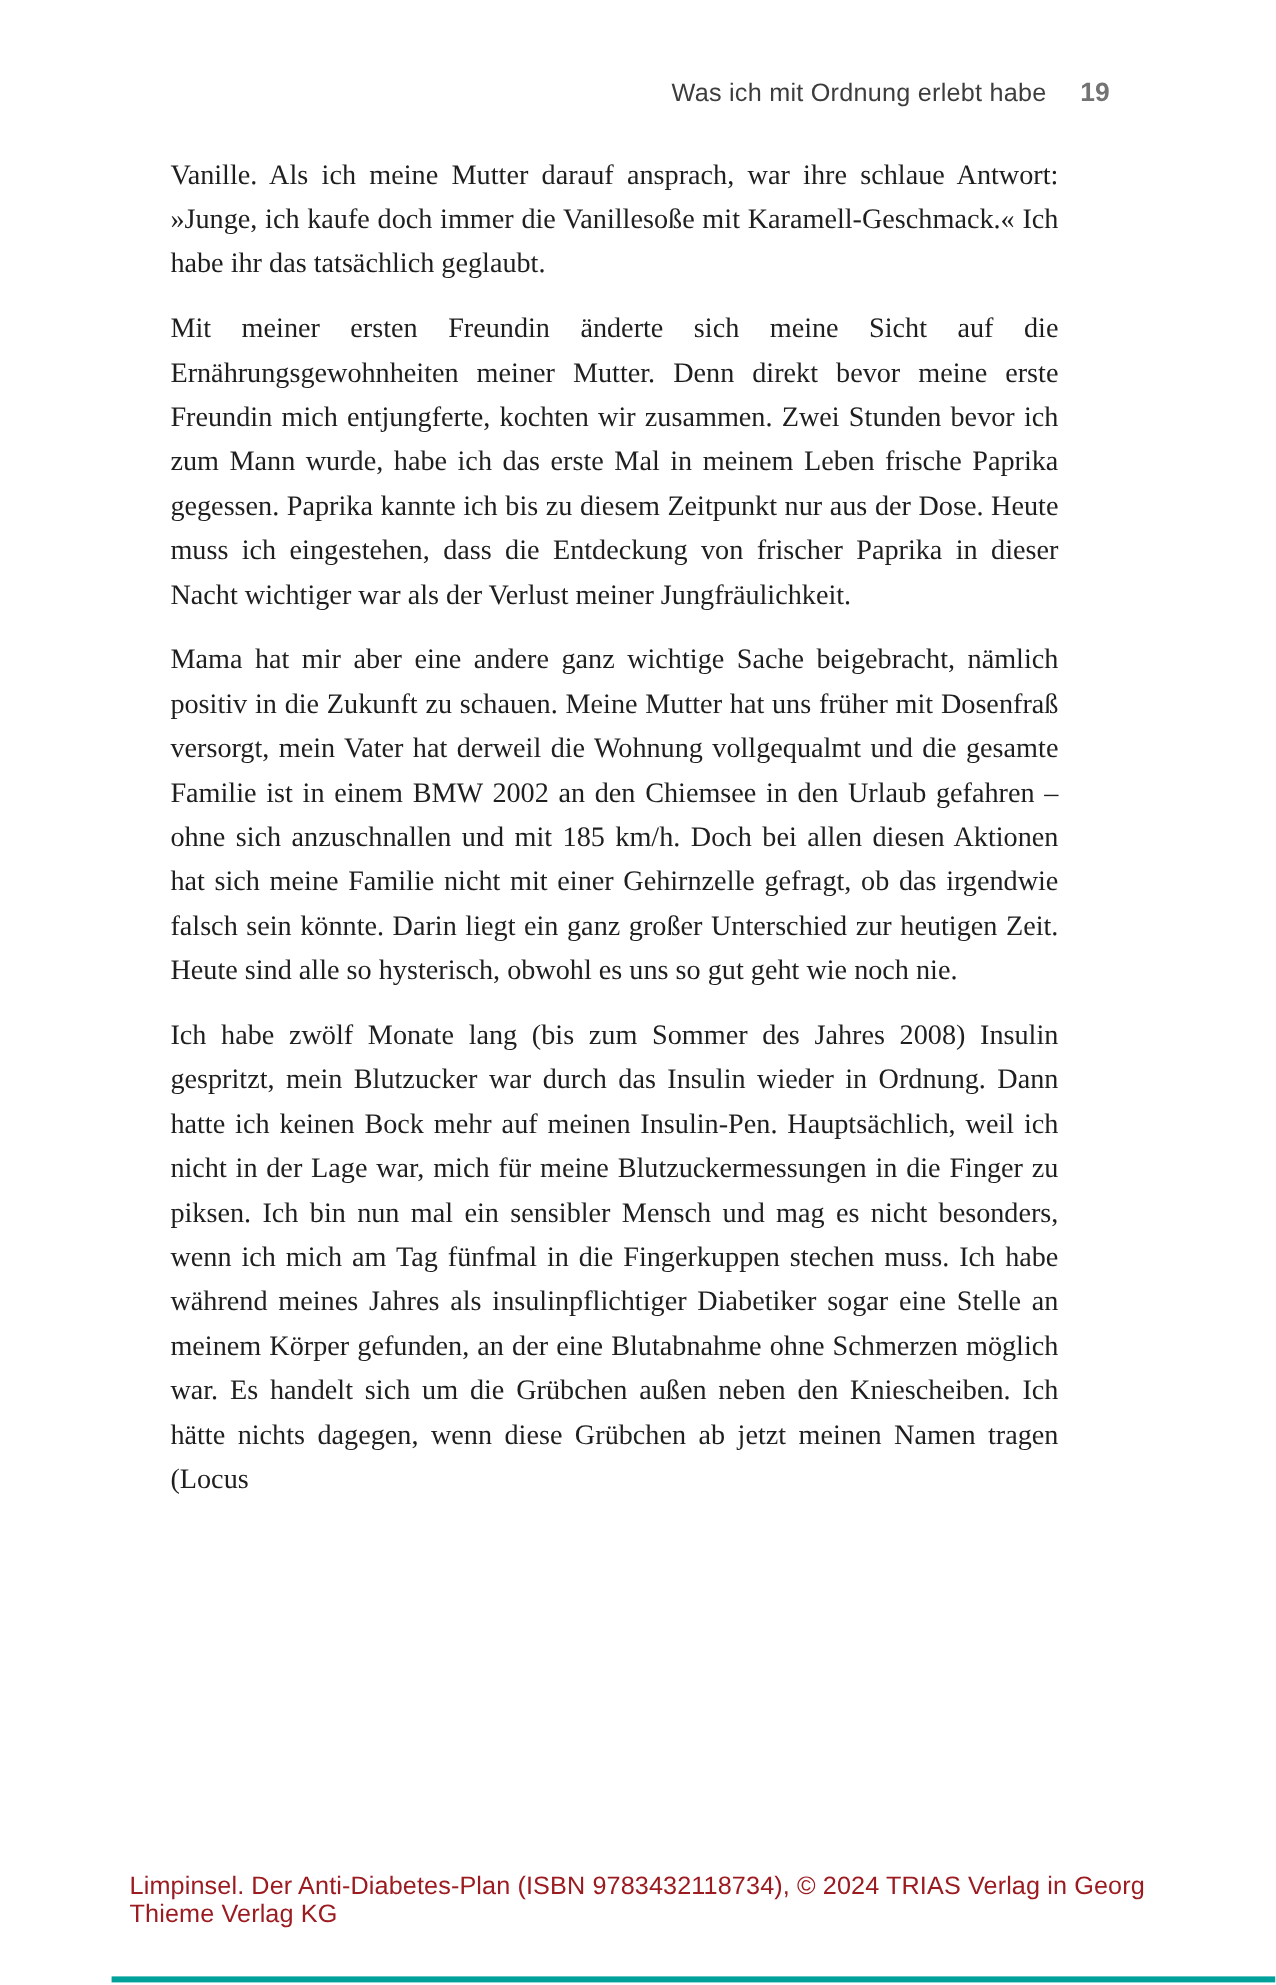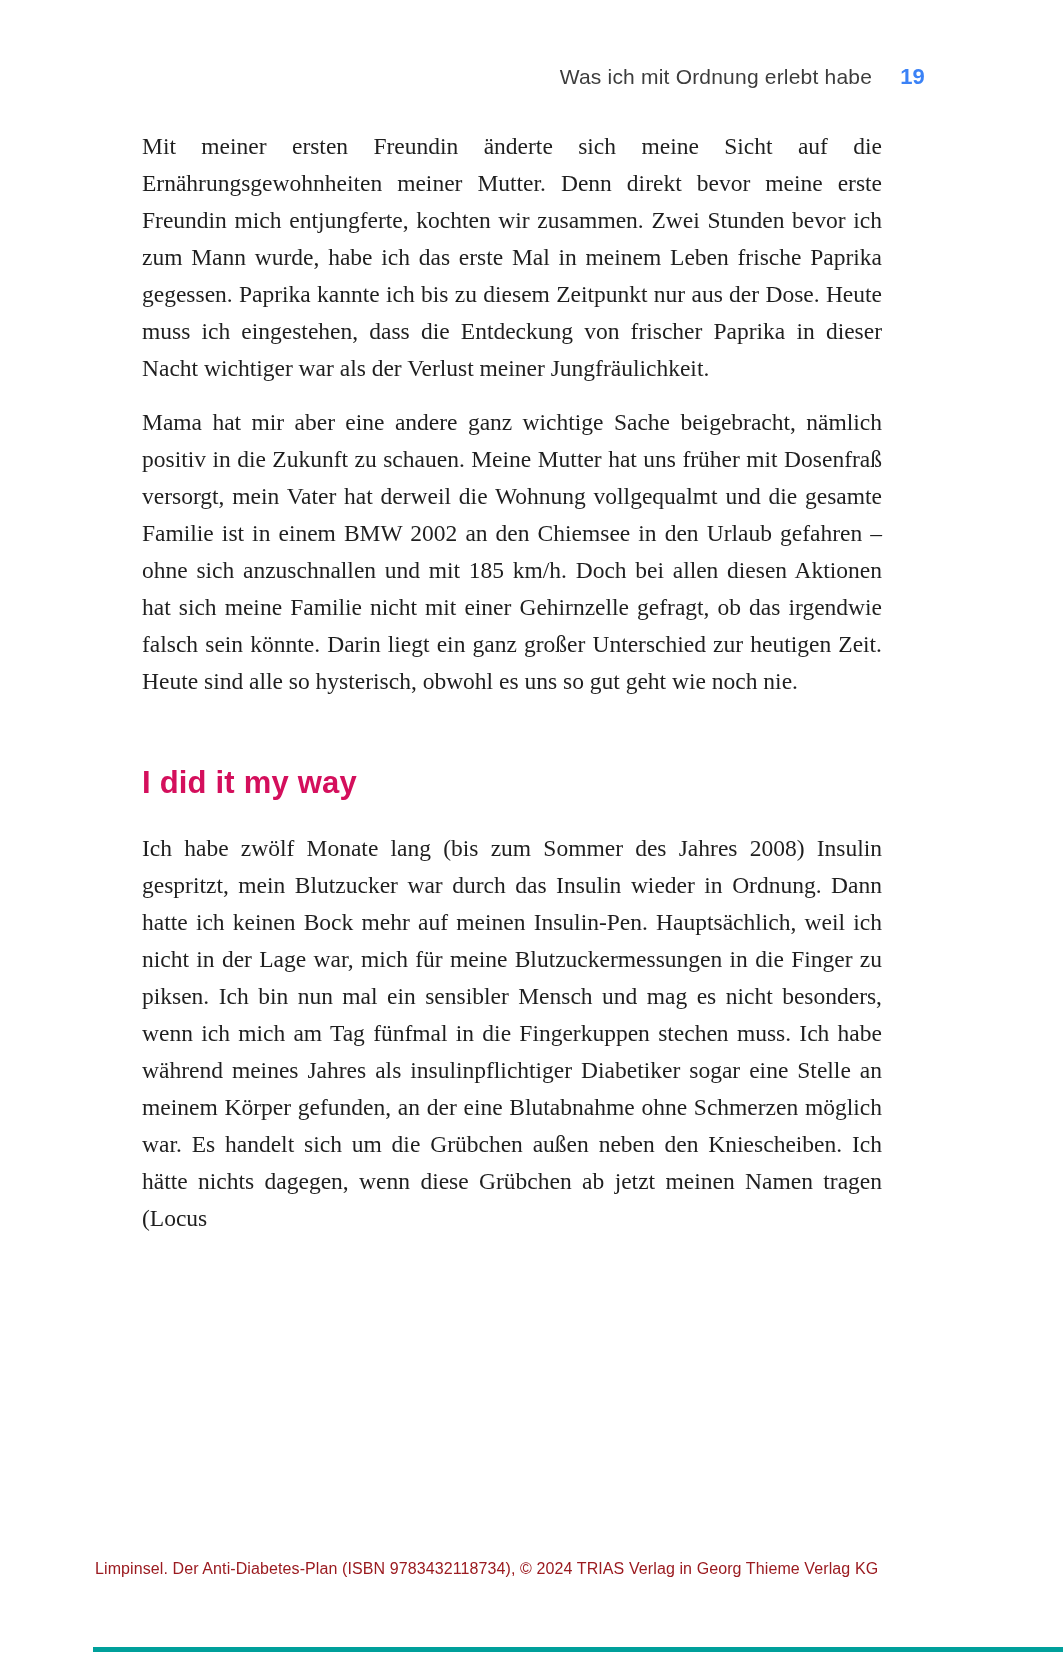--- a/index.html
+++ b/index.html
@@ -22,21 +22,21 @@
     left: 142px;
     right: 138px;
     text-align: right;
     font-family: "Liberation Sans", sans-serif;
     font-size: 21px;
     color: #3d3d3d;
     letter-spacing: 0.2px;
   }
   .running-head .page-number {
     font-weight: bold;
-    color: #3b82f6;
+    color: #737373;
     margin-left: 22px;
     font-size: 22px;
   }
 
   
   .body-text {
     position: absolute;
     top: 128px;
     left: 142px;
     width: 740px;
@@ -58,25 +58,25 @@
     line-height: 34px;
     color: #d40f5c;
     text-align: left;
     margin: 66px 0 30px 0;
     letter-spacing: 0.2px;
   }
 
   
   .credit {
     position: absolute;
-    left: 95px;
+    left: 108px;
     top: 1560px;
     right: 60px;
     font-family: "Liberation Sans", sans-serif;
-    font-size: 16px;
+    font-size: 21px;
     color: #9b1b20;
     letter-spacing: 0.1px;
   }
   .footer-rule {
     position: absolute;
     left: 93px;
     right: 0;
     bottom: 2px;
     height: 5px;
     background: #00a09b;
@@ -86,24 +86,24 @@
 <body>
 
 <div class="page">
 
   <header class="running-head">
     <span class="running-title">Was ich mit Ordnung erlebt habe</span>
     <span class="page-number">19</span>
   </header>
 
   <main class="body-text">
+    <p class="para">Vanille. Als ich meine Mutter darauf ansprach, war ihre schlaue Antwort: »Junge, ich kaufe doch immer die Vanillesoße mit Karamell-Geschmack.« Ich habe ihr das tatsächlich geglaubt.</p>
     <p class="para">Mit meiner ersten Freundin änderte sich meine Sicht auf die Ernährungsgewohnheiten meiner Mutter. Denn direkt bevor meine erste Freundin mich entjungferte, kochten wir zusammen. Zwei Stunden bevor ich zum Mann wurde, habe ich das erste Mal in meinem Leben frische Paprika gegessen. Paprika kannte ich bis zu diesem Zeitpunkt nur aus der Dose. Heute muss ich eingestehen, dass die Entdeckung von frischer Paprika in dieser Nacht wichtiger war als der Verlust meiner Jungfräulichkeit.</p>
     <p class="para">Mama hat mir aber eine andere ganz wichtige Sache beigebracht, nämlich positiv in die Zukunft zu schauen. Meine Mutter hat uns früher mit Dosenfraß versorgt, mein Vater hat derweil die Wohnung vollgequalmt und die gesamte Familie ist in einem BMW 2002 an den Chiemsee in den Urlaub gefahren – ohne sich anzuschnallen und mit 185 km/h. Doch bei allen diesen Aktionen hat sich meine Familie nicht mit einer Gehirnzelle gefragt, ob das irgendwie falsch sein könnte. Darin liegt ein ganz großer Unterschied zur heutigen Zeit. Heute sind alle so hysterisch, obwohl es uns so gut geht wie noch nie.</p>
 
-    <h2 class="section-heading">I did it my way</h2>
 
     <p class="para">Ich habe zwölf Monate lang (bis zum Sommer des Jahres 2008) Insulin gespritzt, mein Blutzucker war durch das Insulin wieder in Ordnung. Dann hatte ich keinen Bock mehr auf meinen Insulin-Pen. Hauptsächlich, weil ich nicht in der Lage war, mich für meine Blutzuckermessungen in die Finger zu piksen. Ich bin nun mal ein sensibler Mensch und mag es nicht besonders, wenn ich mich am Tag fünfmal in die Fingerkuppen stechen muss. Ich habe während meines Jahres als insulinpflichtiger Diabetiker sogar eine Stelle an meinem Körper gefunden, an der eine Blutabnahme ohne Schmerzen möglich war. Es handelt sich um die Grübchen außen neben den Kniescheiben. Ich hätte nichts dagegen, wenn diese Grübchen ab jetzt meinen Namen tragen (Locus</p>
   </main>
 
   <footer>
     <div class="credit">Limpinsel. Der Anti-Diabetes-Plan (ISBN 9783432118734), © 2024 TRIAS Verlag in Georg Thieme Verlag KG</div>
     <div class="footer-rule"></div>
   </footer>
 
 </div>

